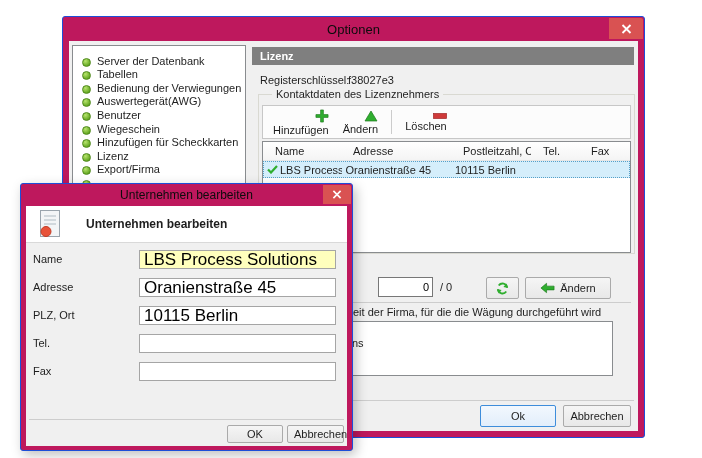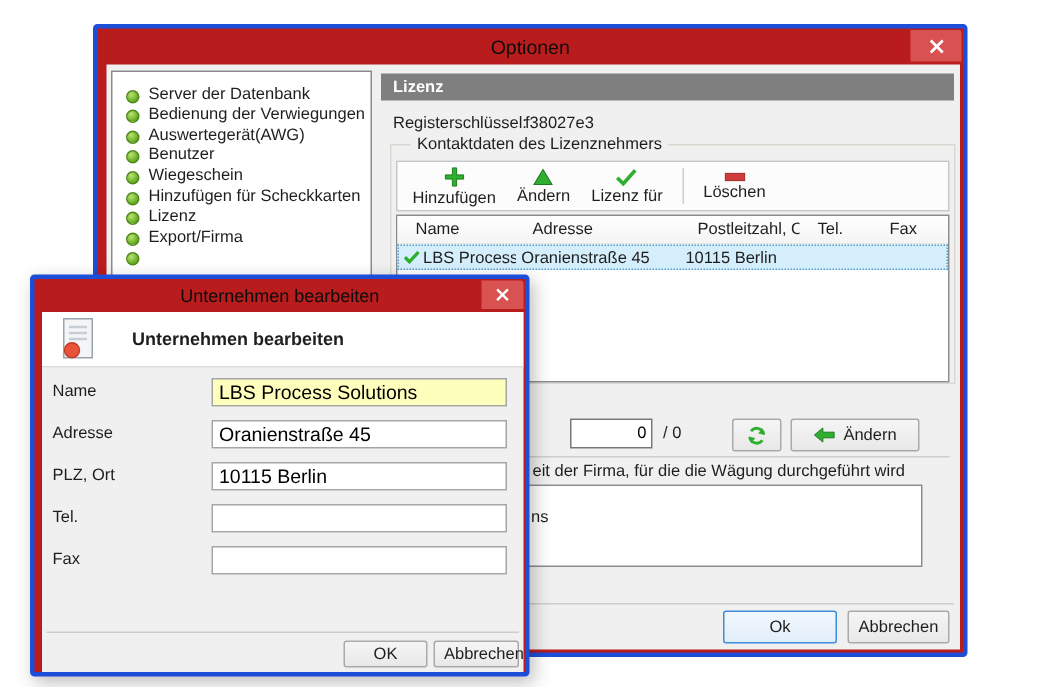--- a/index.html
+++ b/index.html
@@ -1,21 +1,21 @@
 <!DOCTYPE html>
 <html><head>
 <meta charset="utf-8">
 <style>
   html,body{margin:0;padding:0;}
   body{
     width:702px;height:458px;position:relative;overflow:hidden;
     background:#ffffff;
     font-family:"Liberation Sans", sans-serif;font-size:11px;color:#1e1e1e;
   }
-  .window{position:absolute;box-sizing:border-box;background:#b91c1c;border:3px solid #1d4ed8;border-radius:3px;}
+  .window{position:absolute;box-sizing:border-box;background:#be185d;border:1px solid #1d4ed8;border-radius:3px;}
   .titlebar{position:relative;display:flex;align-items:center;justify-content:center;color:#0c0c0c;}
   .close-btn{position:absolute;display:flex;align-items:center;justify-content:center;background:#d95252;border-radius:0 2px 0 0;cursor:default;}
   .client{position:relative;background:#f0f0f0;overflow:hidden;}
 
   
   #main-dialog{left:62px;top:16px;width:583px;height:422px;padding:0 6px 6px;z-index:1;}
   #main-dialog .titlebar{height:24px;font-size:13px;}
   #main-dialog .close-btn{right:-5px;top:1px;width:34px;height:21px;}
   #main-dialog .client{width:569px;height:390px;}
 
@@ -29,21 +29,21 @@
   .panel-header{position:absolute;left:183px;top:6px;width:382px;height:18px;background:#7f7f7f;
     color:#fff;font-weight:bold;line-height:18px;padding-left:8px;box-sizing:border-box;}
   .reg-label{position:absolute;left:191px;top:33px;}
   .reg-value{position:absolute;left:279px;top:33px;}
 
   .groupbox{position:absolute;left:189px;top:53px;width:377px;height:160px;border:1px solid #d9d9d2;box-sizing:border-box;}
   .groupbox .gb-title{position:absolute;left:13px;top:-7px;background:#f0f0f0;padding:0 4px;text-align:center;}
 
   .toolbar{position:absolute;left:193px;top:64px;width:369px;height:34px;background:#fcfcfc;
     border:1px solid #c7c7c7;box-sizing:border-box;display:flex;align-items:stretch;padding:1px 3px;}
-  .tool-btn{display:flex;flex-direction:column;align-items:center;justify-content:center;gap:1px;
+  .tool-btn{display:flex;flex-direction:column;align-items:flex-end;justify-content:center;gap:1px;
     background:transparent;border:none;padding:1px 7px;font-family:inherit;font-size:11px;color:#1e1e1e;}
   .tool-sep{width:1px;background:#cccccc;margin:3px 6px;}
 
   .table{position:absolute;left:193px;top:100px;width:369px;height:112px;background:#fff;
     border:1px solid #898c8f;box-sizing:border-box;}
   .thead{display:flex;height:18px;border-bottom:1px solid #e6e6e6;background:linear-gradient(#ffffff,#f4f4f4);}
   .th{box-sizing:border-box;padding:3px 2px 0 12px;white-space:nowrap;overflow:hidden;}
   .trow{display:flex;height:17px;align-items:center;background:#d5eefb;border:1px dotted #56a0c8;box-sizing:border-box;}
   .td{box-sizing:border-box;padding:0 2px 0 4px;white-space:nowrap;overflow:hidden;}
   .c0{width:78px;} .c1{width:110px;} .c2{width:80px;} .c3{width:48px;} .c4{width:51px;}
@@ -78,21 +78,21 @@
   #edit-dialog .close-btn{right:-4px;top:1px;width:28px;height:19px;}
   #edit-dialog .client{width:321px;height:240px;padding:0;}
 
   .band{height:37px;background:#ffffff;border-bottom:1px solid #d9d9d9;display:flex;align-items:center;
     padding-left:12px;gap:24px;box-sizing:border-box;}
   .band-title{font-weight:bold;font-size:12px;}
 
   .form{position:relative;height:202px;}
   .frow-label{position:absolute;left:7px;}
   .frow-input{position:absolute;left:113px;width:197px;height:19px;box-sizing:border-box;
-    border:1px solid #a5a5a5;background:#fff;padding:2px 4px;font-family:inherit;font-size:13px;}
+    border:1px solid #a5a5a5;background:#fff;padding:2px 4px;font-family:inherit;font-size:17px;}
   .highlight{background:#ffffbd;}
   #f-sep{left:3px;top:176px;width:315px;}
   .ok-edit{position:absolute;left:201px;top:182px;width:56px;height:18px;}
   .cancel-edit{position:absolute;left:261px;top:182px;width:57px;height:18px;}
 
   .lbl{white-space:nowrap;}
   svg{display:block;}
 </style>
 </head>
 <body>
@@ -108,20 +108,24 @@
       </span>
     </div>
   </div>
   <div class="client">
 
     <div class="listbox">
       <ul>
         <li>
             <span class="bullet"></span>
             <span class="lbl">Server der Datenbank</span>
+          </li>
+        <li>
+            <span class="bullet"></span>
+            <span class="lbl">Tabellen</span>
           </li>
         <li>
             <span class="bullet"></span>
             <span class="lbl">Bedienung der Verwiegungen</span>
           </li>
         <li>
             <span class="bullet"></span>
             <span class="lbl">Auswertegerät(AWG)</span>
           </li>
         <li>
@@ -168,28 +172,20 @@
         </span>
         <span>Hinzufügen</span>
       </button>
       <button class="tool-btn">
         <span>
           <svg width="14" height="12" viewBox="0 0 14 12">
               <path d="M7 1 L13 11 L1 11 Z" fill="#2fae2f" stroke="#1d7a1d" stroke-width="0.7"></path>
             </svg>
         </span>
         <span>Ändern</span>
-      </button>
-      <button class="tool-btn">
-        <span>
-          <svg width="15" height="12" viewBox="0 0 15 12">
-              <path d="M1.5 6.5 L5.5 10.5 L13.5 1.5" fill="none" stroke="#2fae2f" stroke-width="2.4"></path>
-            </svg>
-        </span>
-        <span>Lizenz für</span>
       </button>
       <div class="tool-sep"></div>
       <button class="tool-btn">
         <span>
           <svg width="14" height="6" viewBox="0 0 14 6">
               <rect x="0.5" y="0.5" width="13" height="5" fill="#cf3a3a" stroke="#9e2626" stroke-width="0.7"></rect>
             </svg>
         </span>
         <span>Löschen</span>
       </button>

